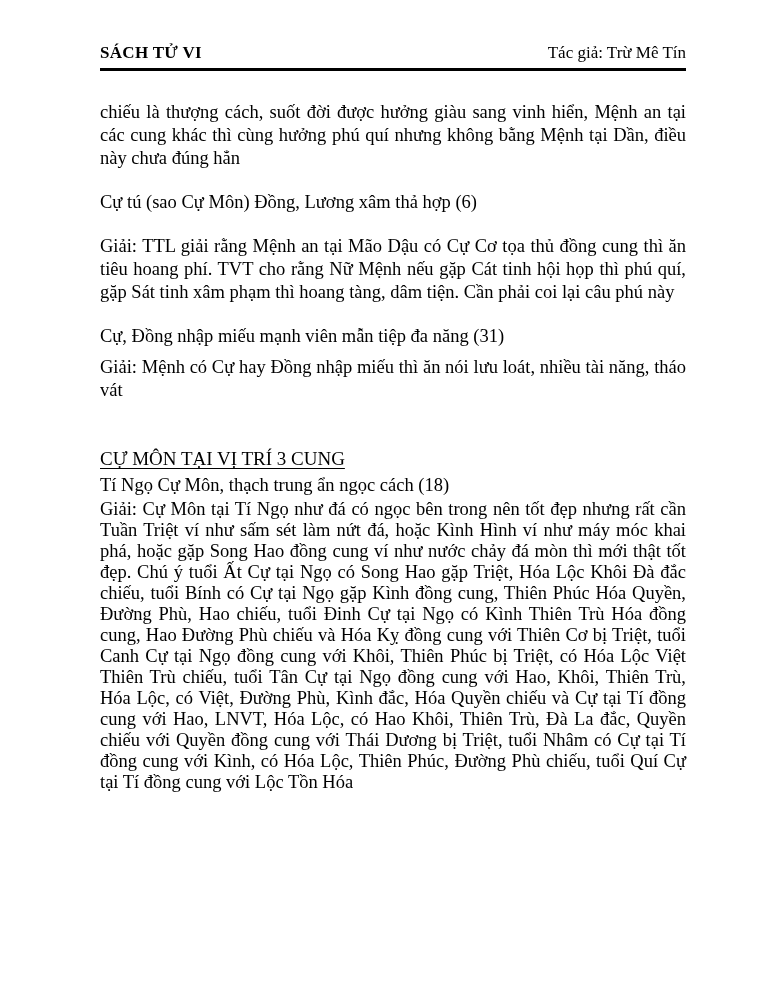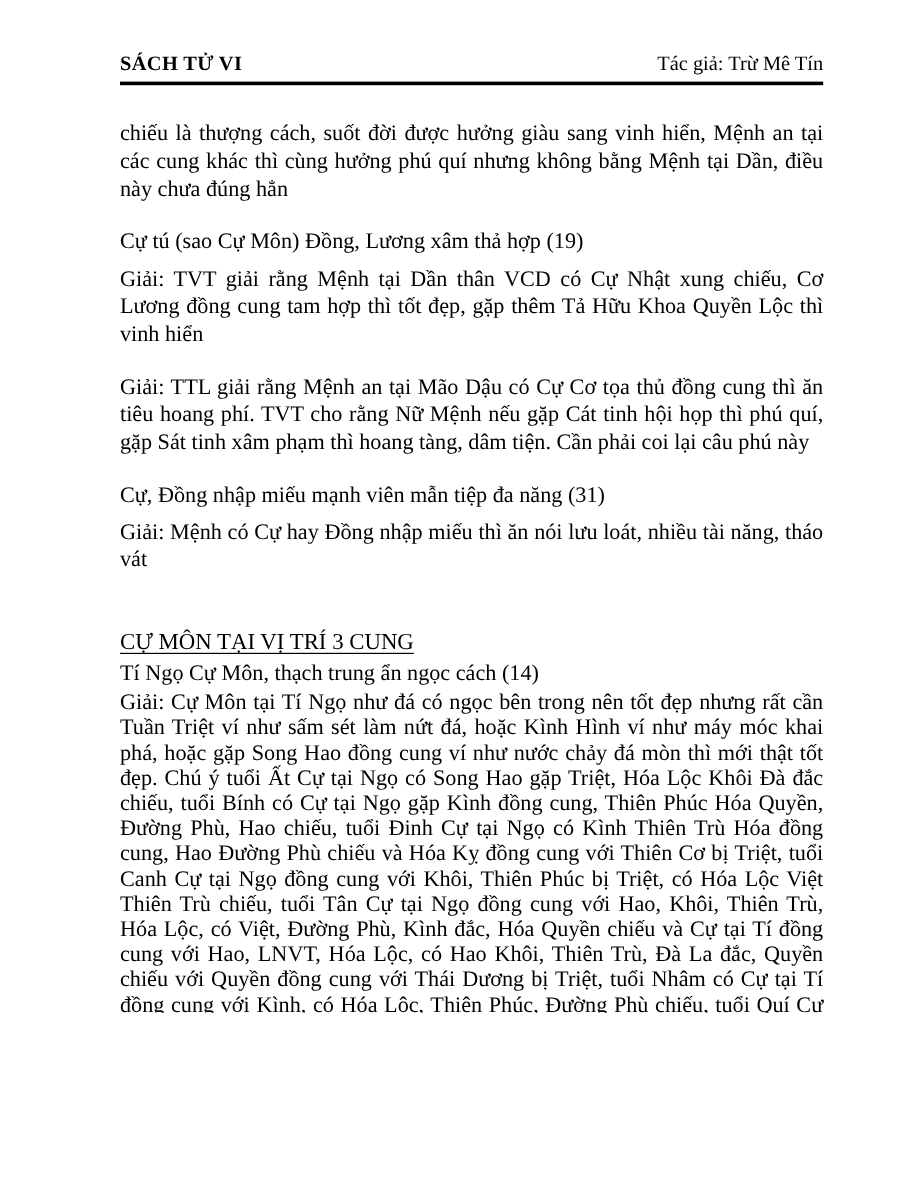--- a/index.html
+++ b/index.html
@@ -49,35 +49,34 @@
 
     <div class="header-row">
       <span class="book-title">SÁCH TỬ VI</span>
       <span class="author">Tác giả: Trừ Mê Tín</span>
     </div>
     <div class="header-rule"></div>
 
     <p class="body-text intro">chiếu là thượng cách, suốt đời được hưởng giàu sang vinh hiển, Mệnh an tại các cung khác thì cùng hưởng phú quí nhưng không bằng Mệnh tại Dần, điều này chưa đúng hẳn</p>
 
     <div class="phu-block">
-      <p class="phu-title">Cự tú (sao Cự Môn) Đồng, Lương xâm thả hợp  (19)</p>
-      <p class="body-text giai">Giải: TVT giải rằng Mệnh tại Dần thân VCD có Cự Nhật xung chiếu, Cơ Lương đồng cung tam hợp thì tốt đẹp, gặp thêm Tả Hữu Khoa Quyền Lộc thì vinh hiển</p>
+      <p class="phu-title">Cự tú (sao Cự Môn) Đồng, Lương xâm thả hợp  (6)</p>
     </div>
 
     <div class="phu-block">
       <p class="body-text giai">Giải: TTL giải rằng Mệnh an tại Mão Dậu có Cự Cơ tọa thủ đồng cung thì ăn tiêu hoang phí.  TVT cho rằng Nữ Mệnh nếu gặp Cát tinh hội họp thì phú quí, gặp Sát tinh xâm phạm thì hoang tàng, dâm tiện. Cần phải coi lại câu phú này</p>
     </div>
 
     <div class="phu-block">
       <p class="phu-title">Cự, Đồng nhập miếu mạnh viên mẫn tiệp đa năng  (31)</p>
       <p class="body-text giai">Giải: Mệnh có Cự hay Đồng nhập miếu thì ăn nói lưu loát, nhiều tài năng, tháo vát</p>
     </div>
 
     <h2 class="chapter-heading">CỰ MÔN TẠI VỊ TRÍ 3 CUNG</h2>
-    <p class="phu-title chapter-phu">Tí Ngọ Cự Môn, thạch trung ẩn ngọc cách  (14)</p>
+    <p class="phu-title chapter-phu">Tí Ngọ Cự Môn, thạch trung ẩn ngọc cách  (18)</p>
     <p class="body-text chapter-body">Giải: Cự Môn tại Tí Ngọ như đá có ngọc bên trong nên tốt đẹp nhưng rất cần Tuần Triệt ví như sấm sét làm nứt đá, hoặc Kình Hình ví như máy móc khai phá, hoặc gặp Song Hao đồng cung ví như nước chảy đá mòn thì mới thật tốt đẹp. Chú ý tuổi Ất Cự tại  Ngọ có  Song Hao gặp Triệt, Hóa Lộc Khôi Đà đắc chiếu, tuổi Bính có Cự tại Ngọ gặp Kình đồng cung, Thiên Phúc Hóa Quyền, Đường Phù, Hao chiếu, tuổi Đinh Cự tại Ngọ có Kình Thiên Trù Hóa đồng cung, Hao Đường Phù chiếu và Hóa Kỵ đồng cung với  Thiên Cơ bị Triệt, tuổi Canh  Cự tại Ngọ đồng cung với Khôi, Thiên Phúc bị Triệt, có Hóa Lộc Việt Thiên Trù chiếu, tuổi Tân Cự tại Ngọ đồng cung với Hao, Khôi, Thiên Trù, Hóa Lộc, có Việt, Đường Phù, Kình đắc, Hóa Quyền chiếu và Cự tại Tí đồng cung với Hao, LNVT, Hóa Lộc, có Hao Khôi, Thiên Trù, Đà La đắc, Quyền chiếu với Quyền đồng cung với Thái Dương bị Triệt, tuổi Nhâm có Cự tại Tí đồng cung với Kình, có Hóa Lộc, Thiên Phúc, Đường Phù chiếu, tuổi Quí Cự tại  Tí đồng cung với Lộc Tồn Hóa</p>
 
   </div>
 
   <div class="footer">
     <div class="footer-rule"></div>
     <div class="footer-row">
       <span>Tủ sách Tử Vi Lý Số</span>
       <span>- 102 -</span>
       <a class="footer-link">www.xemtuong.net</a>

